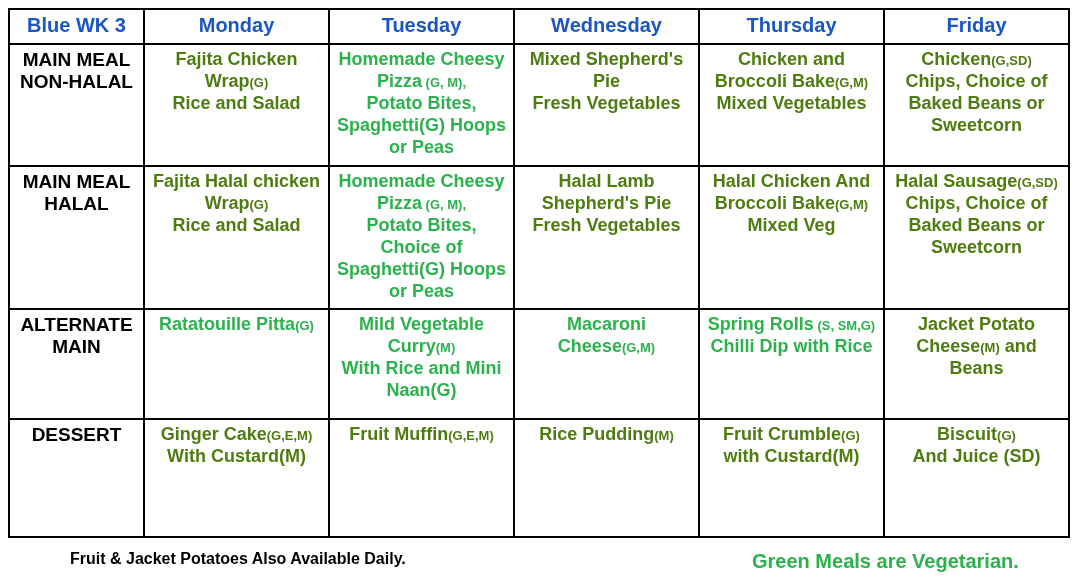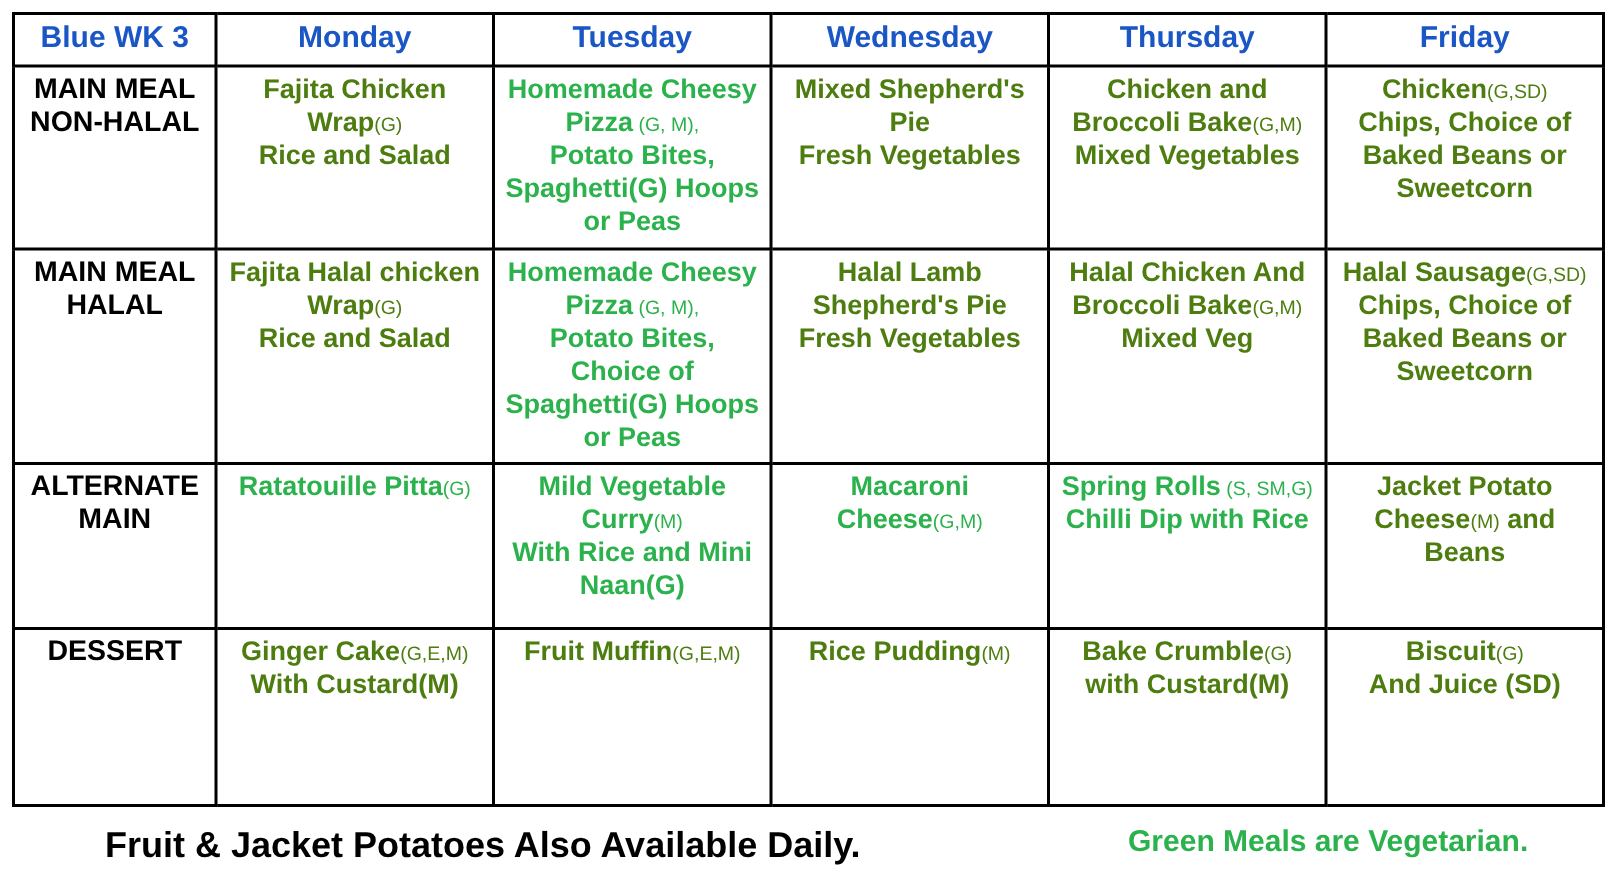--- a/index.html
+++ b/index.html
@@ -58,38 +58,38 @@
     font-weight: bold;
     line-height: 1.22;
     color: #4d7c0f;
   }
   td.cell.veg {
     color: #2bb24c;
     margin-left: 40px;
   }
   .alg {
     font-size: 13px;
-    font-weight: normal;
+    font-weight: bold;
   }
   .r1 { height: 108px; }
   .r2 { height: 132px; }
   .r3 { height: 110px; }
   .r4 { height: 118px; }
 
   .footer {
     position: relative;
     width: 1060px;
     margin-top: 12px;
     height: 30px;
   }
   .footer-left {
     position: absolute;
     left: 62px;
     top: 0;
-    font-size: 24px;
+    font-size: 16px;
     font-weight: bold;
     color: #000000;
   }
   .footer-right {
     position: absolute;
     left: 744px;
     top: 0;
     font-size: 20px;
     font-weight: bold;
     color: #2bb24c;
@@ -200,21 +200,21 @@
         </td>
         <td class="cell">
           <span>Fruit Muffin</span><span class="alg">(G,E,M)</span>
           <div></div>
         </td>
         <td class="cell">
           <span>Rice Pudding</span><span class="alg">(M)</span>
           <div></div>
         </td>
         <td class="cell">
-          <span>Bake Crumble</span><span class="alg">(G)</span>
+          <span>Fruit Crumble</span><span class="alg">(G)</span>
           <div>with Custard(M)</div>
         </td>
         <td class="cell">
           <span>Biscuit</span><span class="alg">(G)</span>
           <div>And Juice (SD)</div>
         </td>
       </tr>
 
     </tbody>
   </table>

